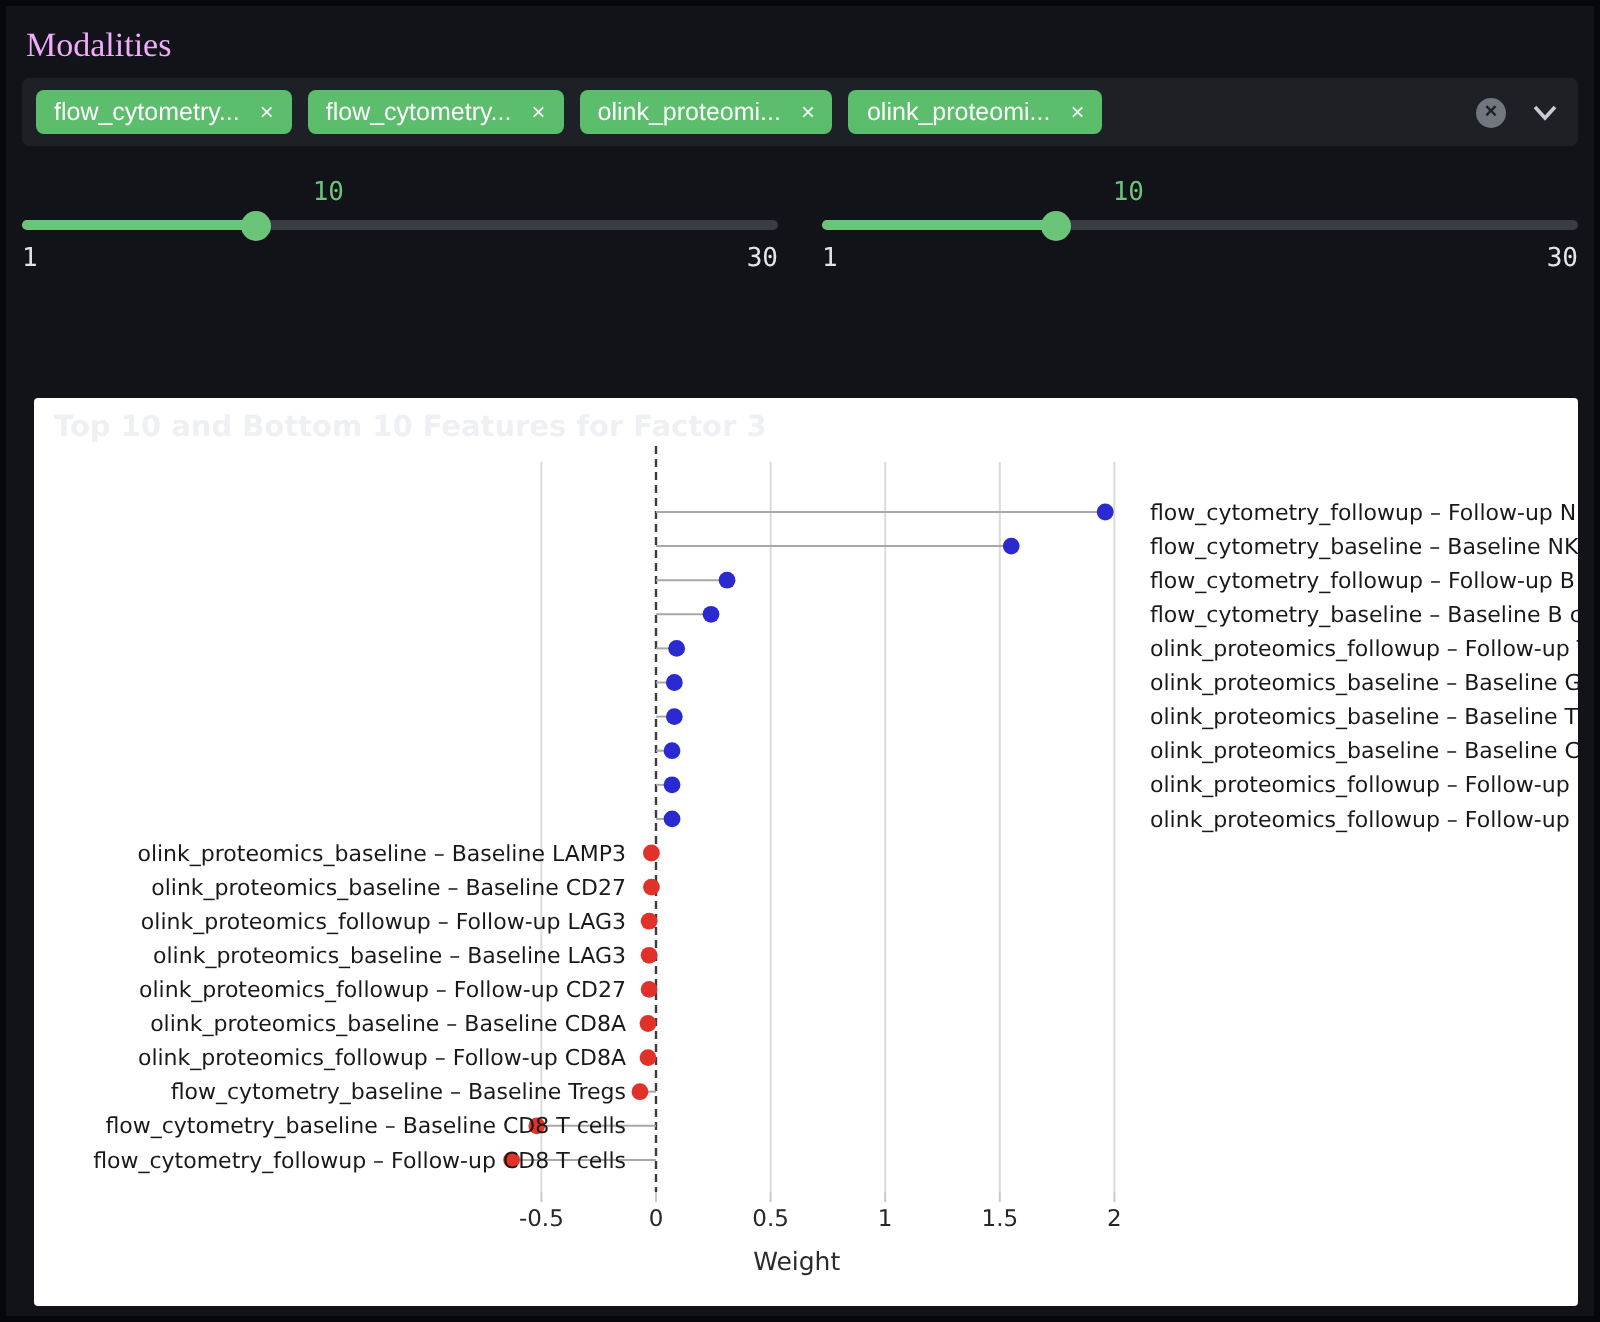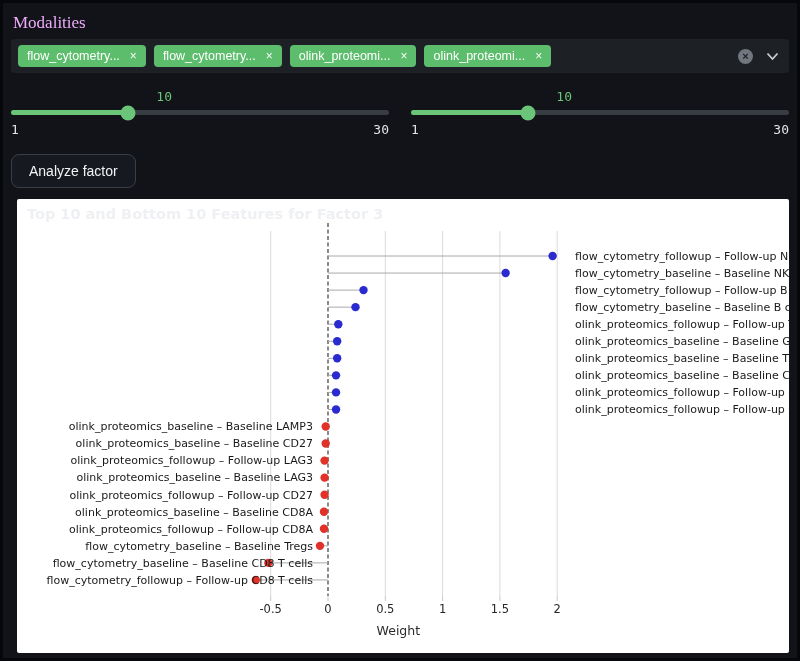--- a/index.html
+++ b/index.html
@@ -119,21 +119,20 @@
             <div class="handle"></div>
           </div>
           <div class="sminmax">
             <span>1</span>
             <span>30</span>
           </div>
         </div>
       </div>
     </div>
 
-    <button class="analyze">Analyze factor</button>
   </div>
 
   <div class="chart-panel">
     <div class="chart-title">Top 10 and Bottom 10 Features for Factor 3</div>
     <svg id="chart" class="chart-svg" width="772" height="454" viewBox="0 0 772 454">
         <line x1="253.7" y1="32" x2="253.7" y2="397" stroke="#dbdbdb" stroke-width="1"></line>
         <line x1="253.7" y1="397" x2="253.7" y2="402" stroke="#c9c9c9" stroke-width="1"></line>
         <text x="253.7" y="414" text-anchor="middle" fill="#262626" font-family="DejaVu Sans, sans-serif" font-size="11.5">-0.5</text>
         <line x1="311" y1="24" x2="311" y2="397" stroke="#3c3c3c" stroke-width="1.2" stroke-dasharray="4 2.5"></line>
         <line x1="311" y1="397" x2="311" y2="402" stroke="#c9c9c9" stroke-width="1"></line>

